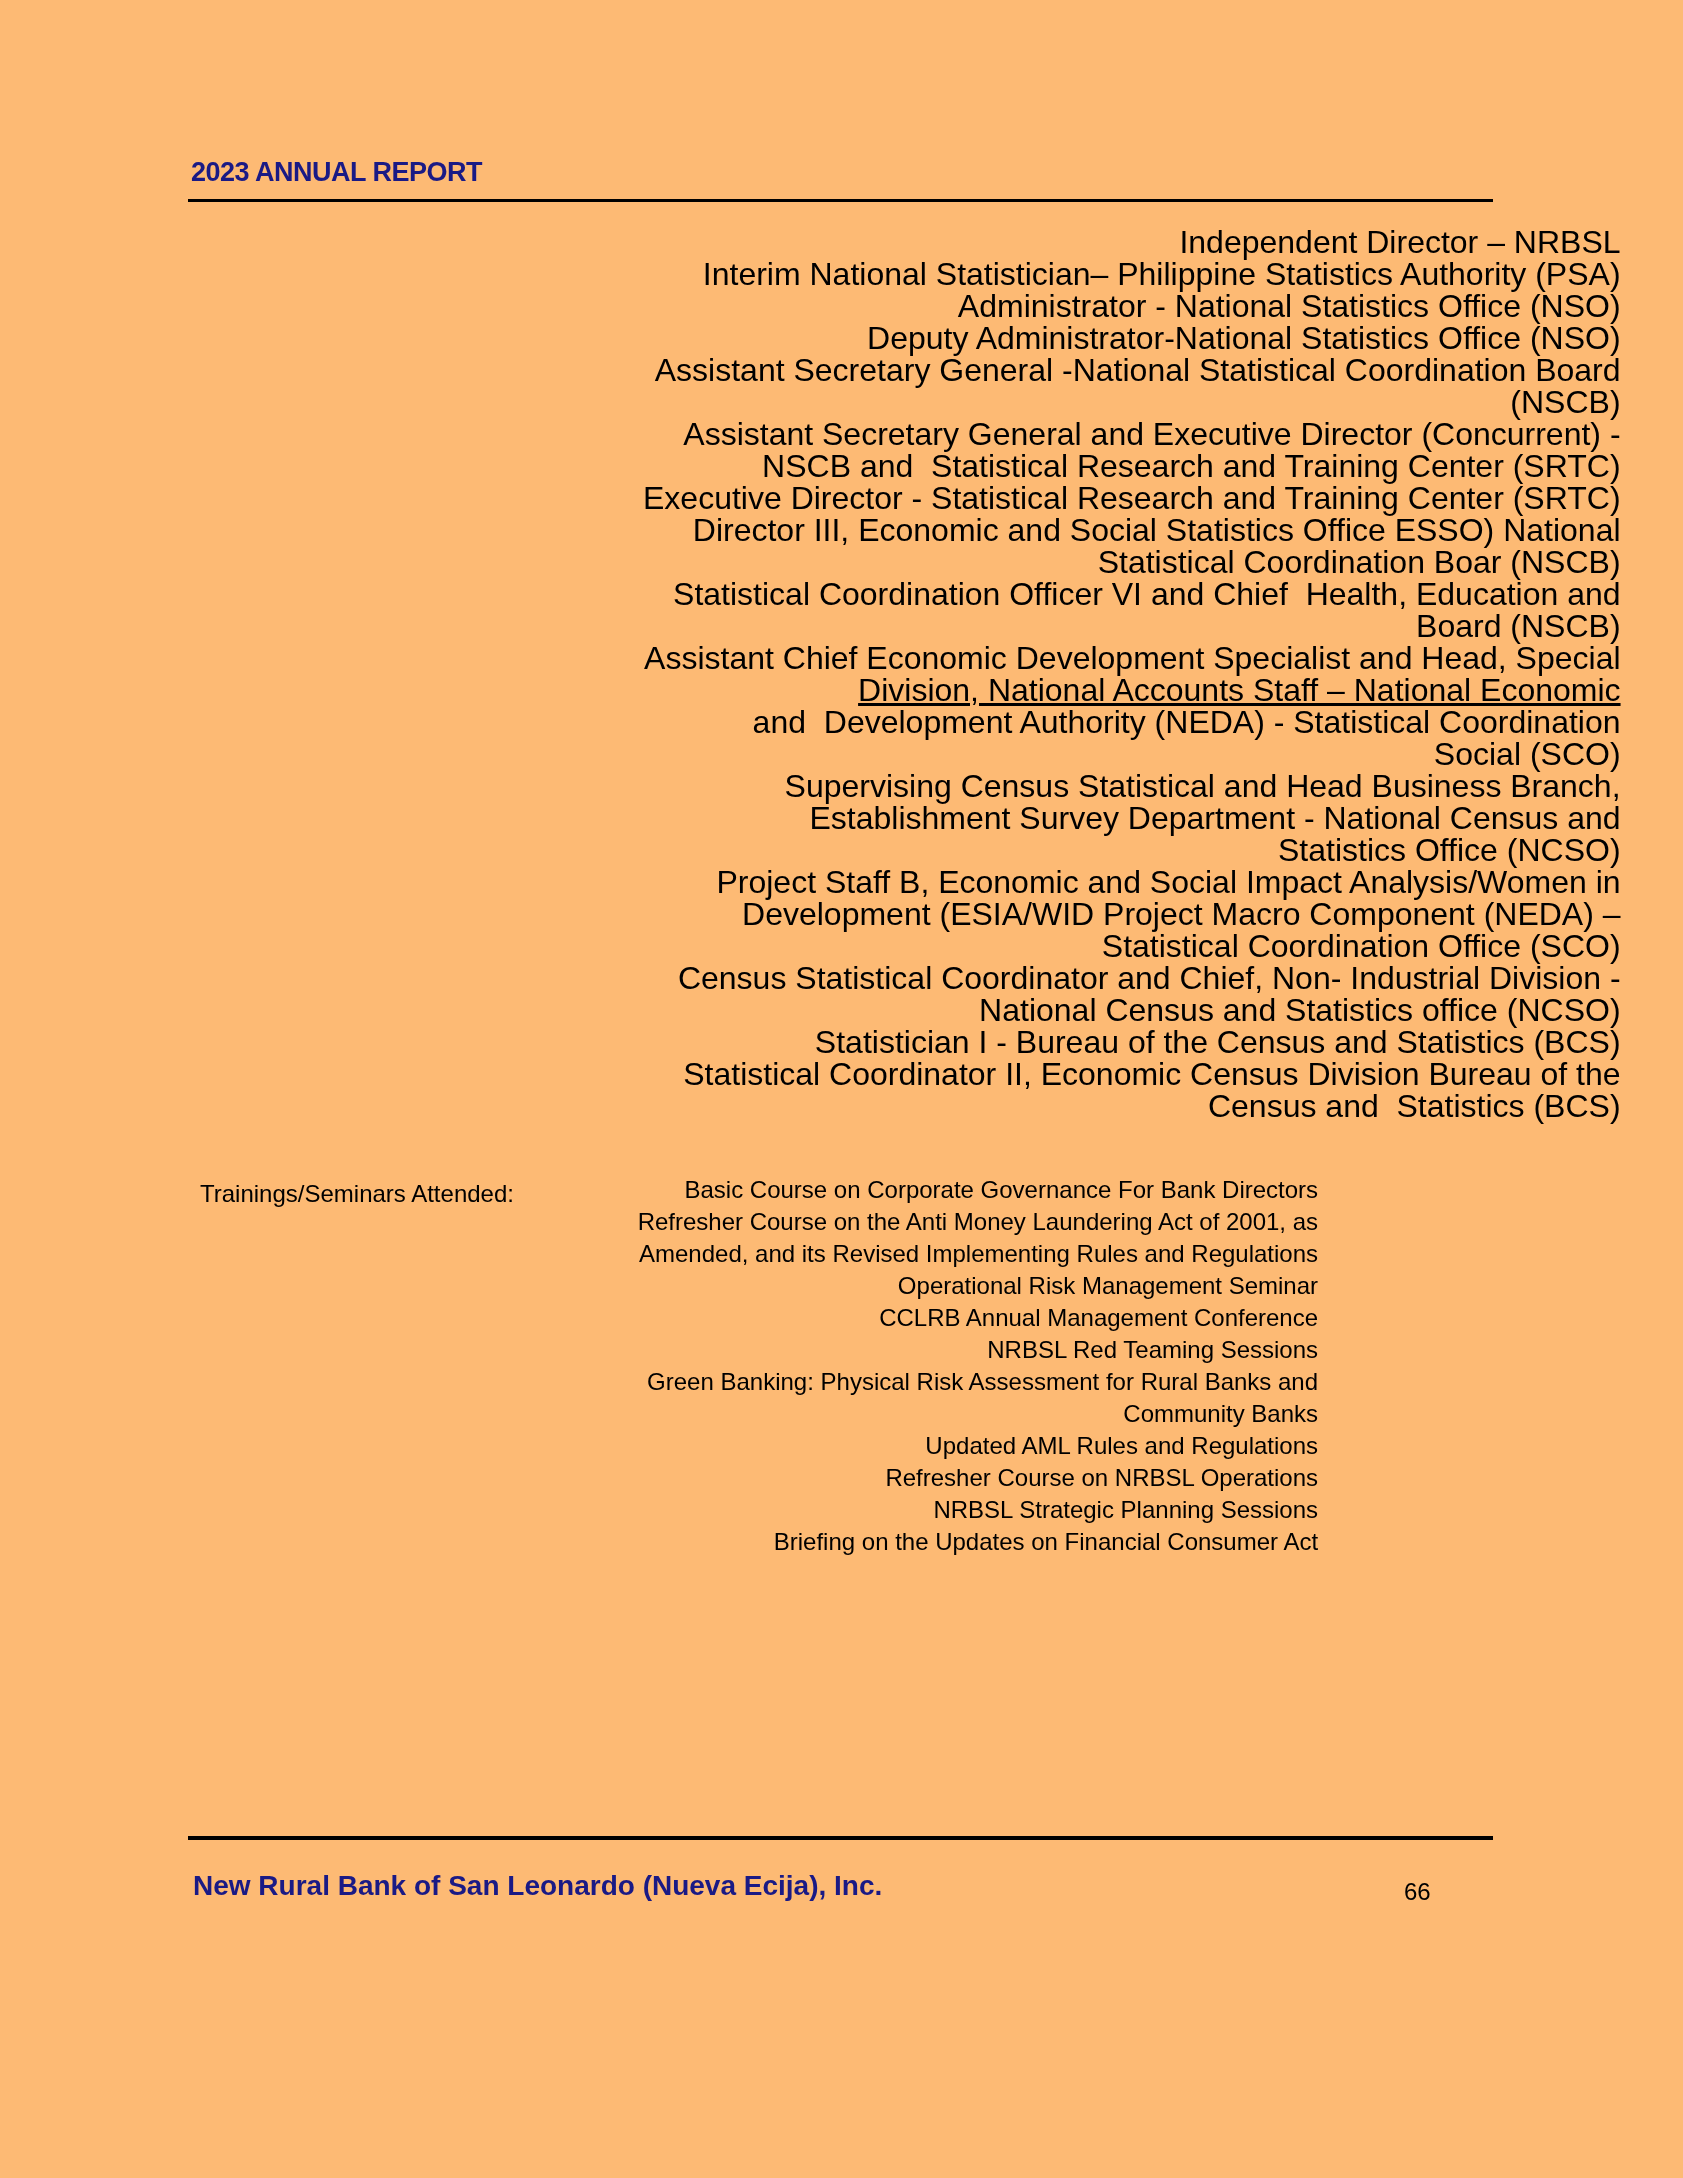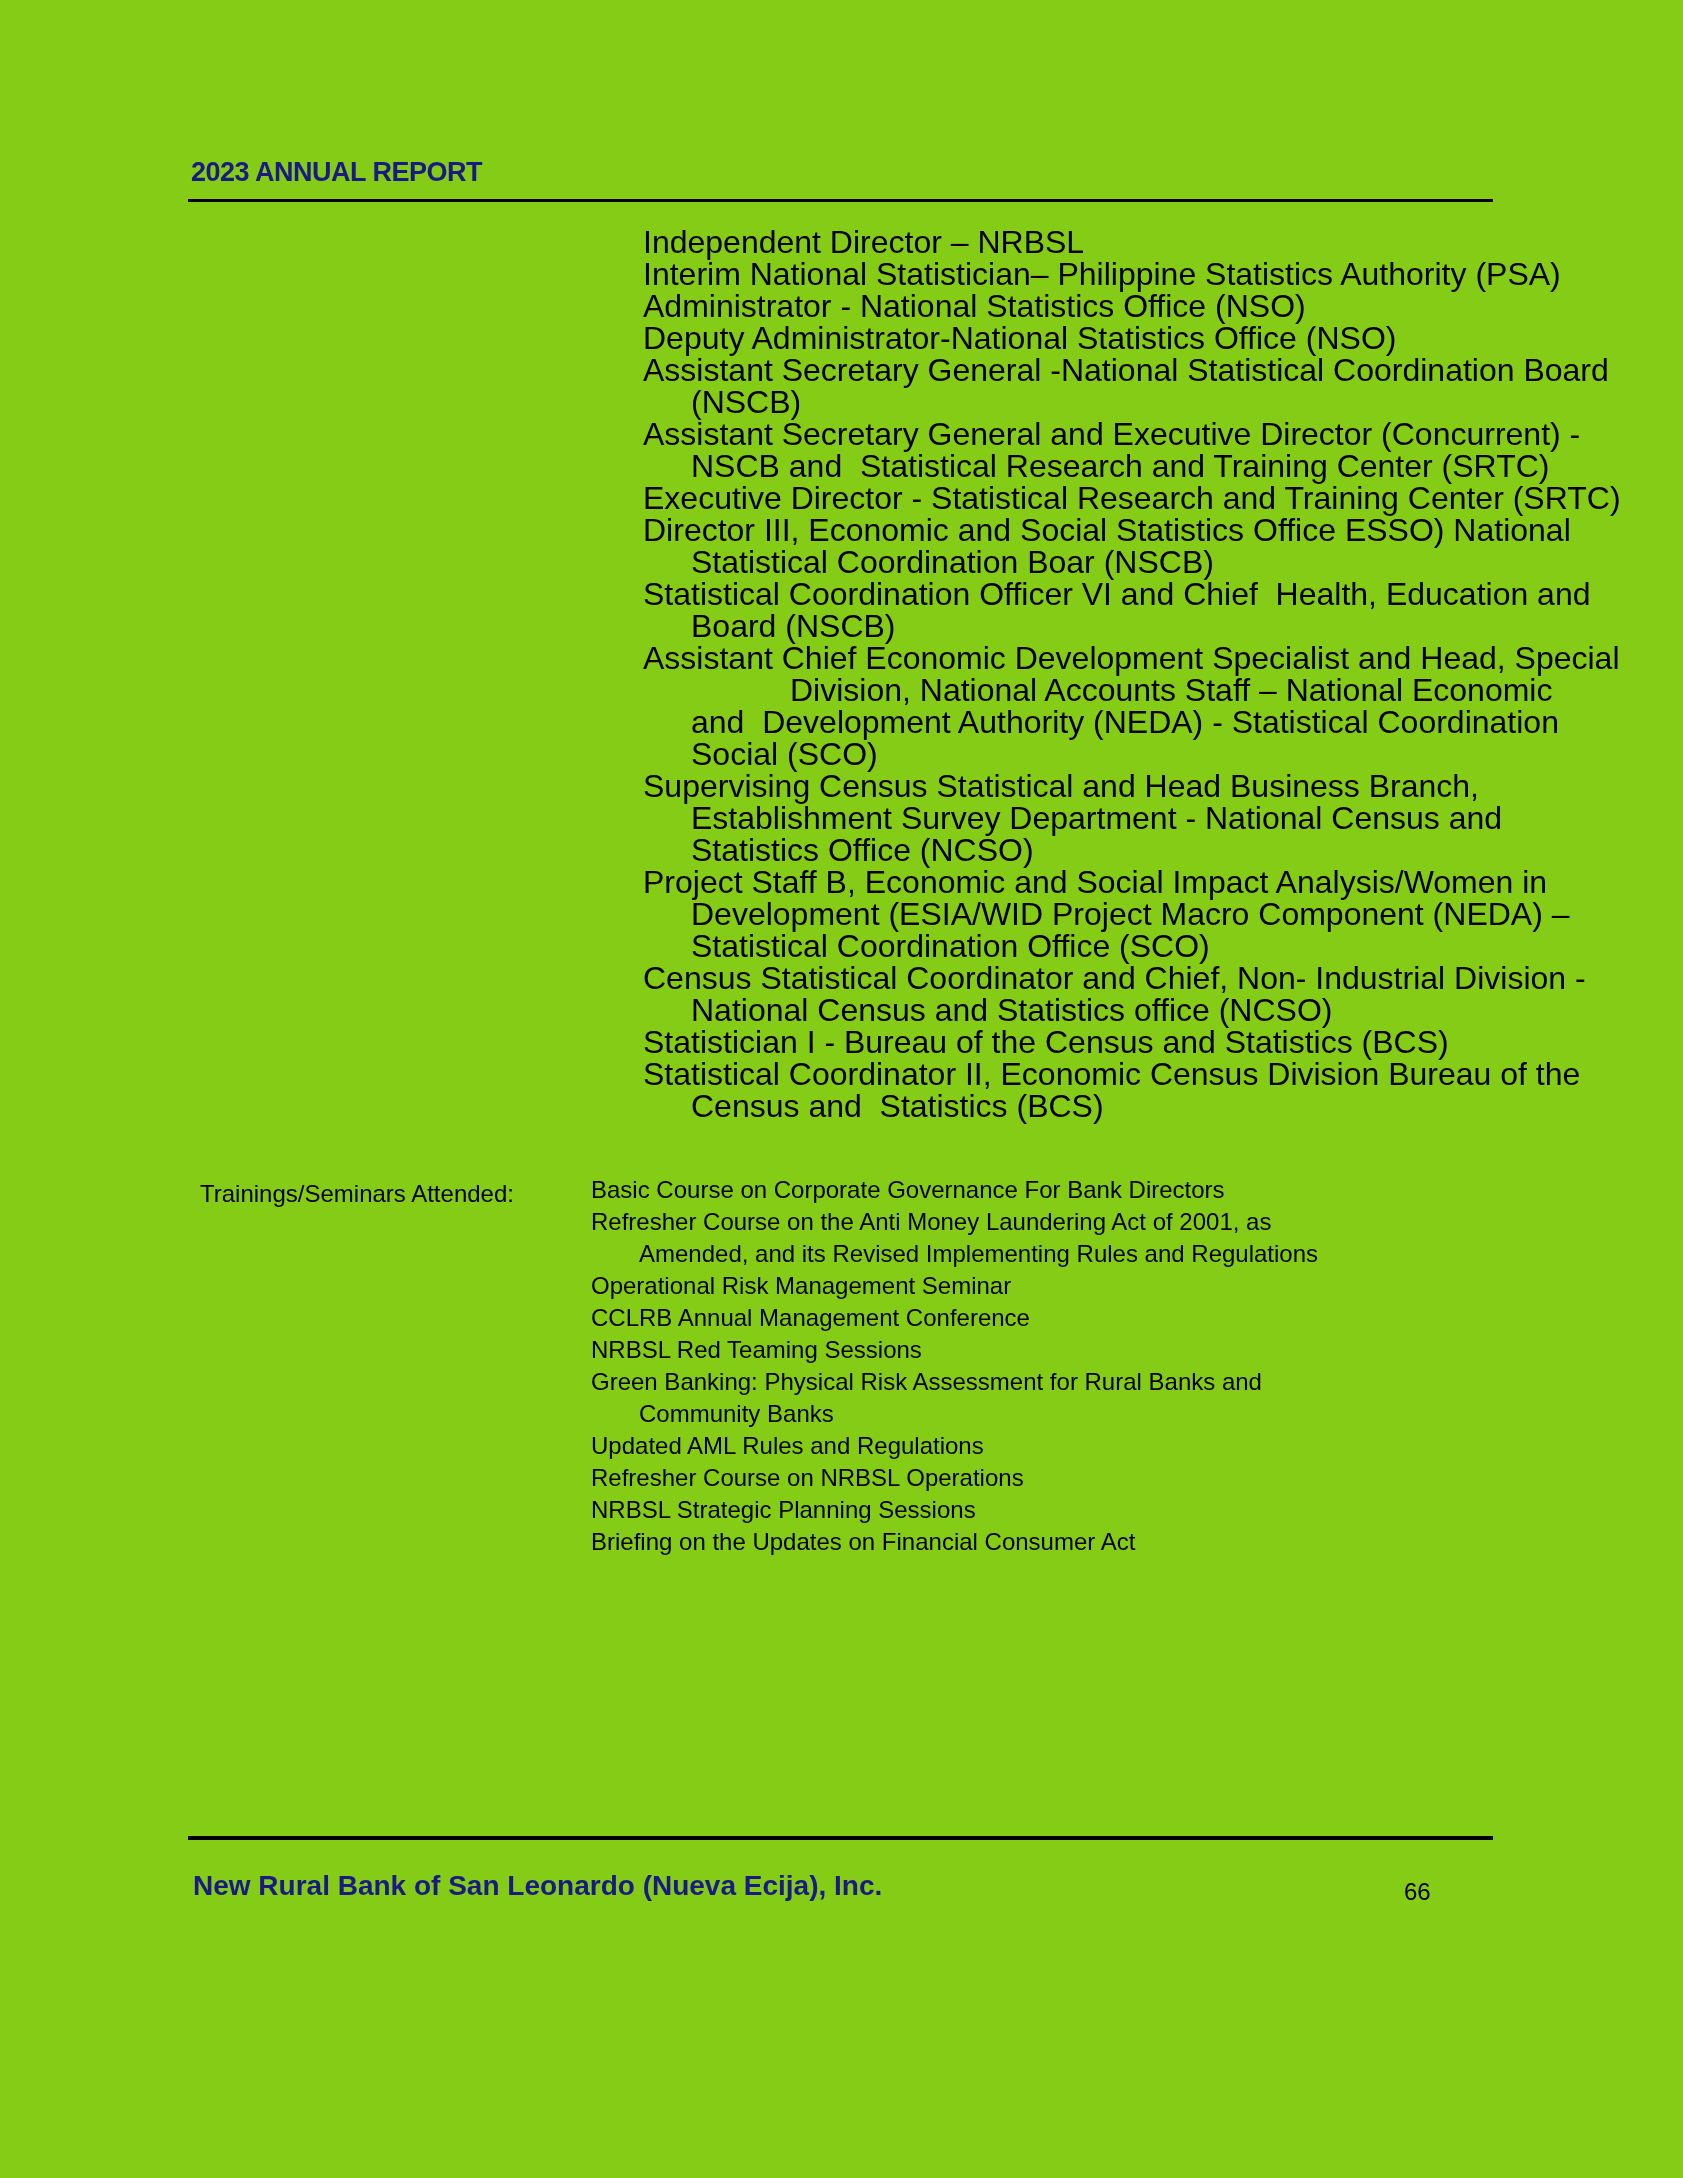--- a/index.html
+++ b/index.html
@@ -1,22 +1,23 @@
 <!DOCTYPE html>
 <html><head>
 <meta charset="utf-8">
 <style>
   html,body{margin:0;padding:0;background:#fff;}
   .page{
     position:relative;
     width:1683px;height:2178px;
-    background:#84cc16;
+    background:#fdba74;
     font-family:"Liberation Sans", sans-serif;
     color:#000;
     overflow:hidden;
+    text-align:right;
   }
   .header-title{
     position:absolute;left:191px;top:157px;
     font-size:27px;font-weight:bold;letter-spacing:-0.5px;
     color:#1a1a85;
     white-space:pre;
   }
   .header-rule{
     position:absolute;left:188px;top:199px;
     width:1305px;height:3px;background:#000;
@@ -30,21 +31,21 @@
     font-size:24px;line-height:32px;
     white-space:pre;
   }
   .trainings-list{
     position:absolute;left:591px;top:1174px;
     font-size:24px;line-height:32px;
   }
   .line{white-space:pre;}
   .ind-0{margin-left:0;}
   .ind-1{margin-left:48px;}
-  .ind-2{margin-left:147px;}
+  .ind-2{margin-left:147px;text-decoration:underline;}
   .footer-rule{
     position:absolute;left:188px;top:1836px;
     width:1305px;height:4px;background:#000;
   }
   .footer-bank{
     position:absolute;left:193px;top:1870px;
     font-size:28px;font-weight:bold;color:#1a1a85;
     white-space:pre;
   }
   .footer-page{

